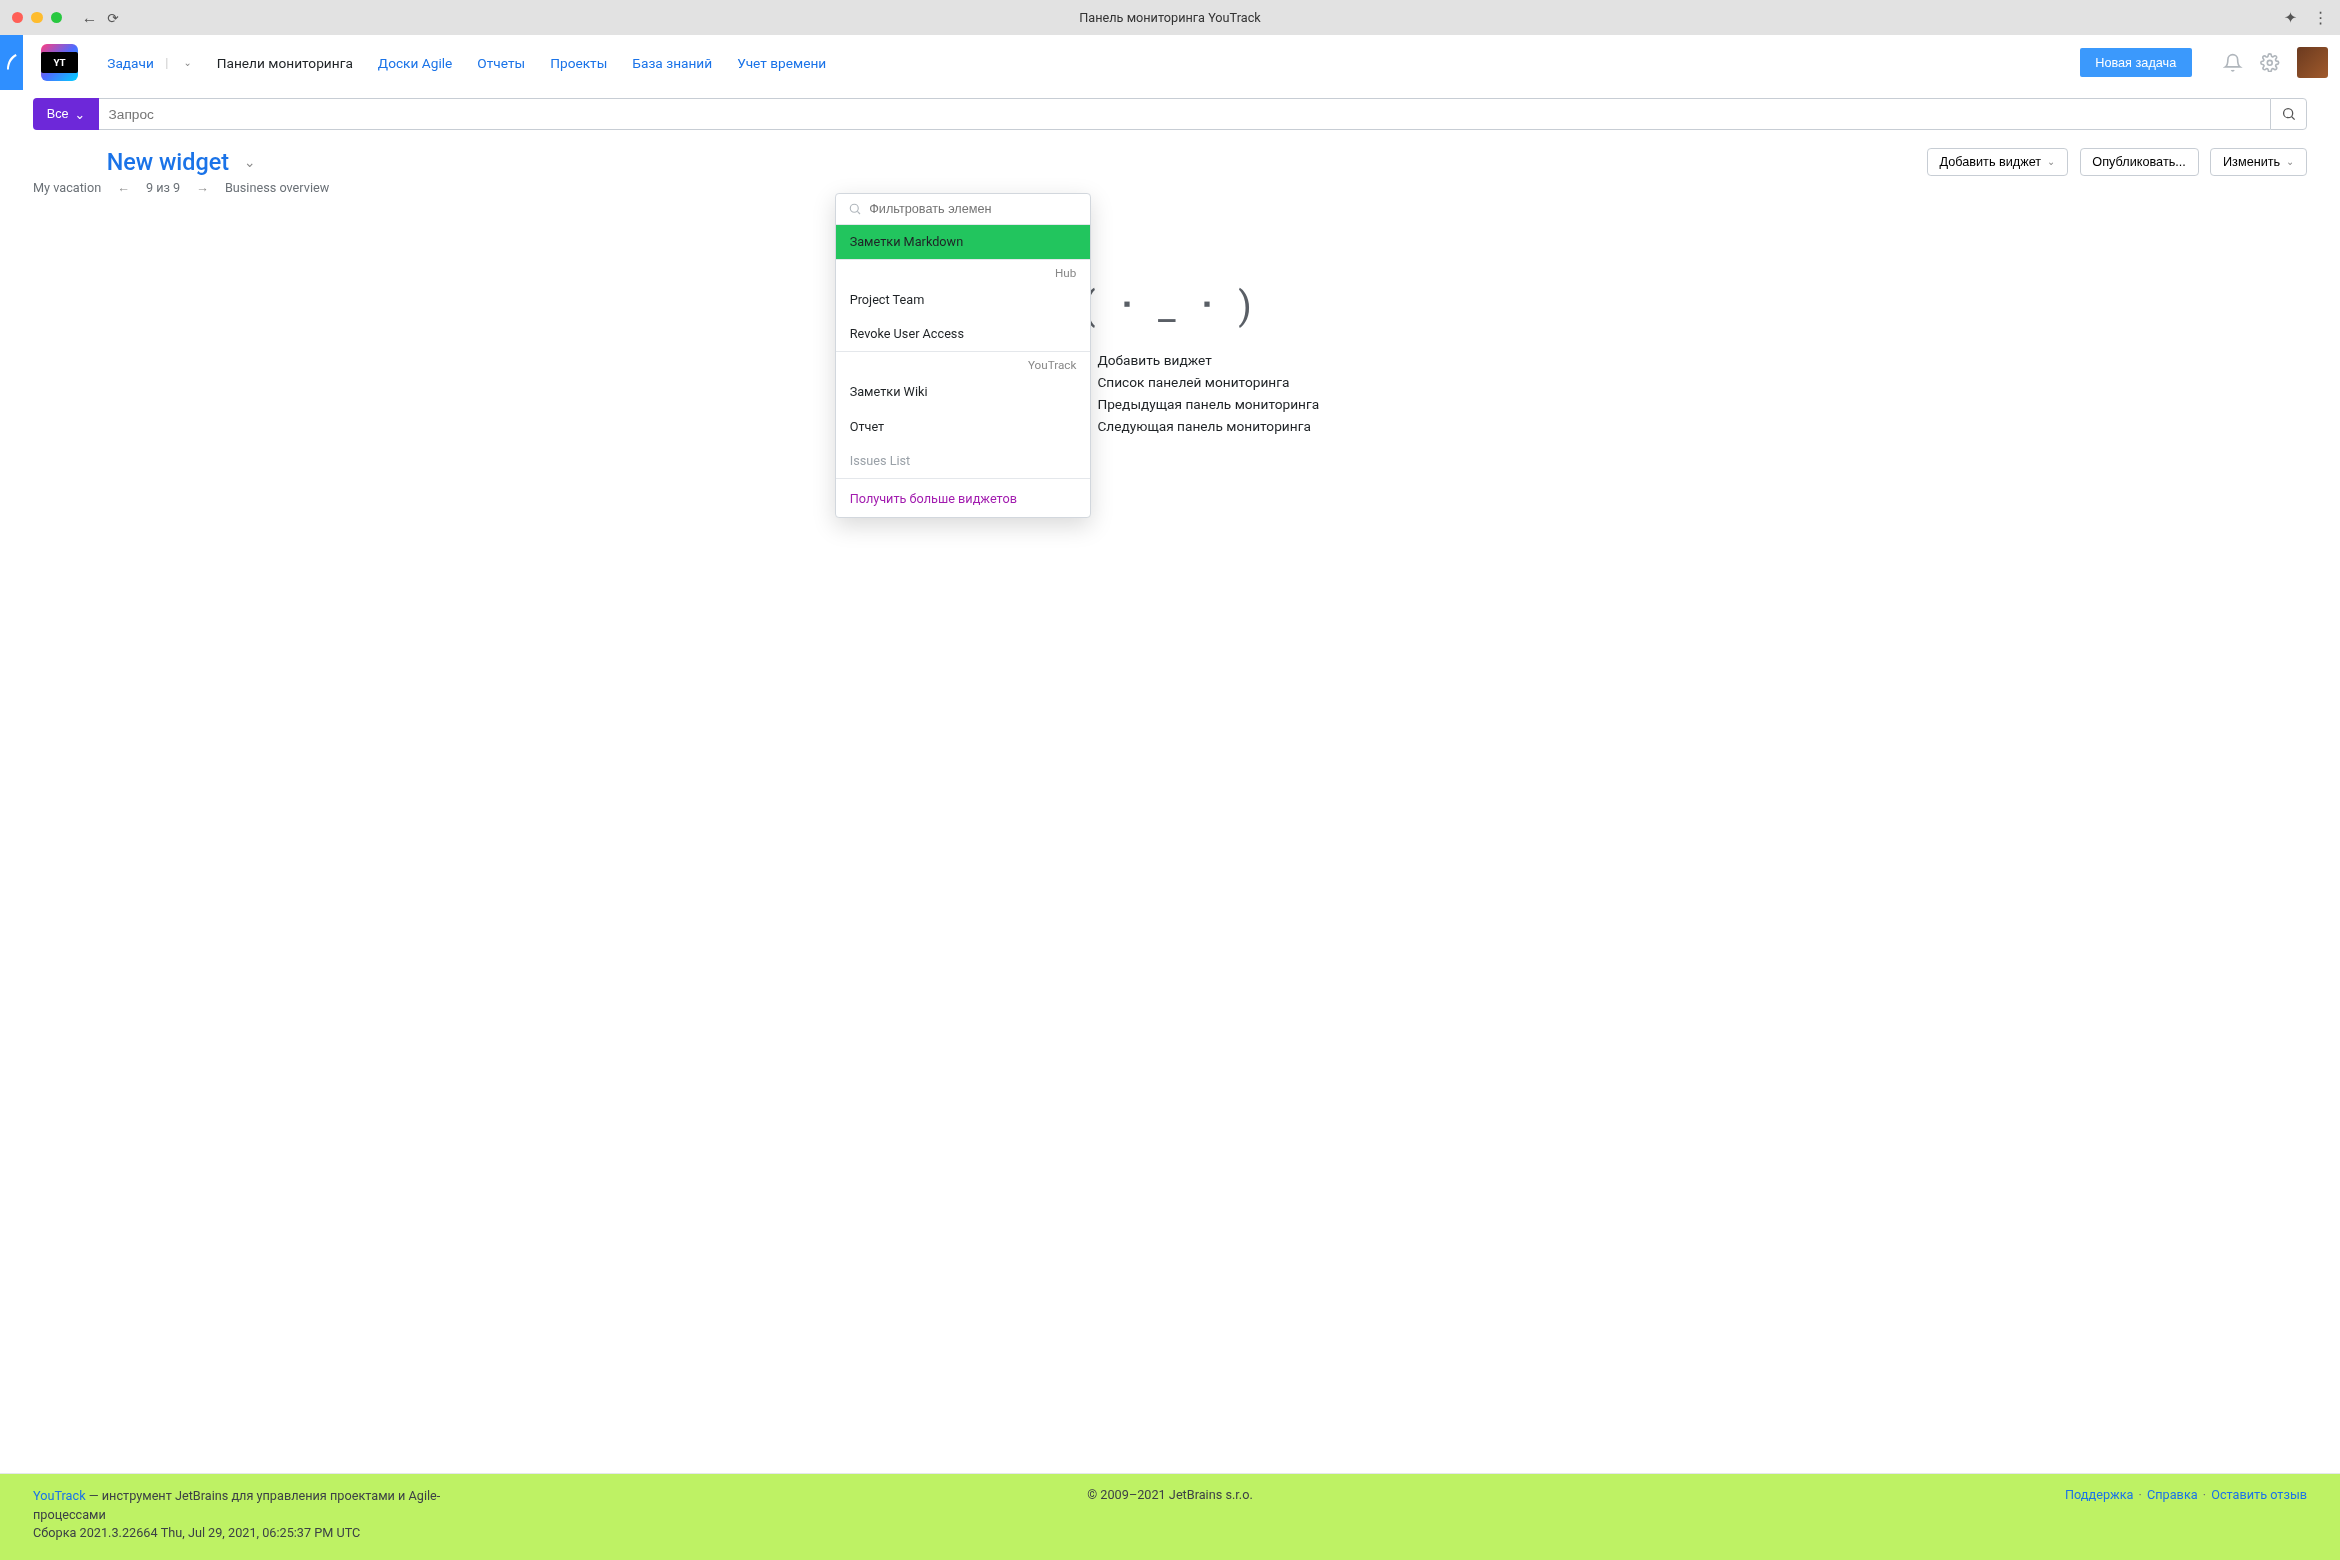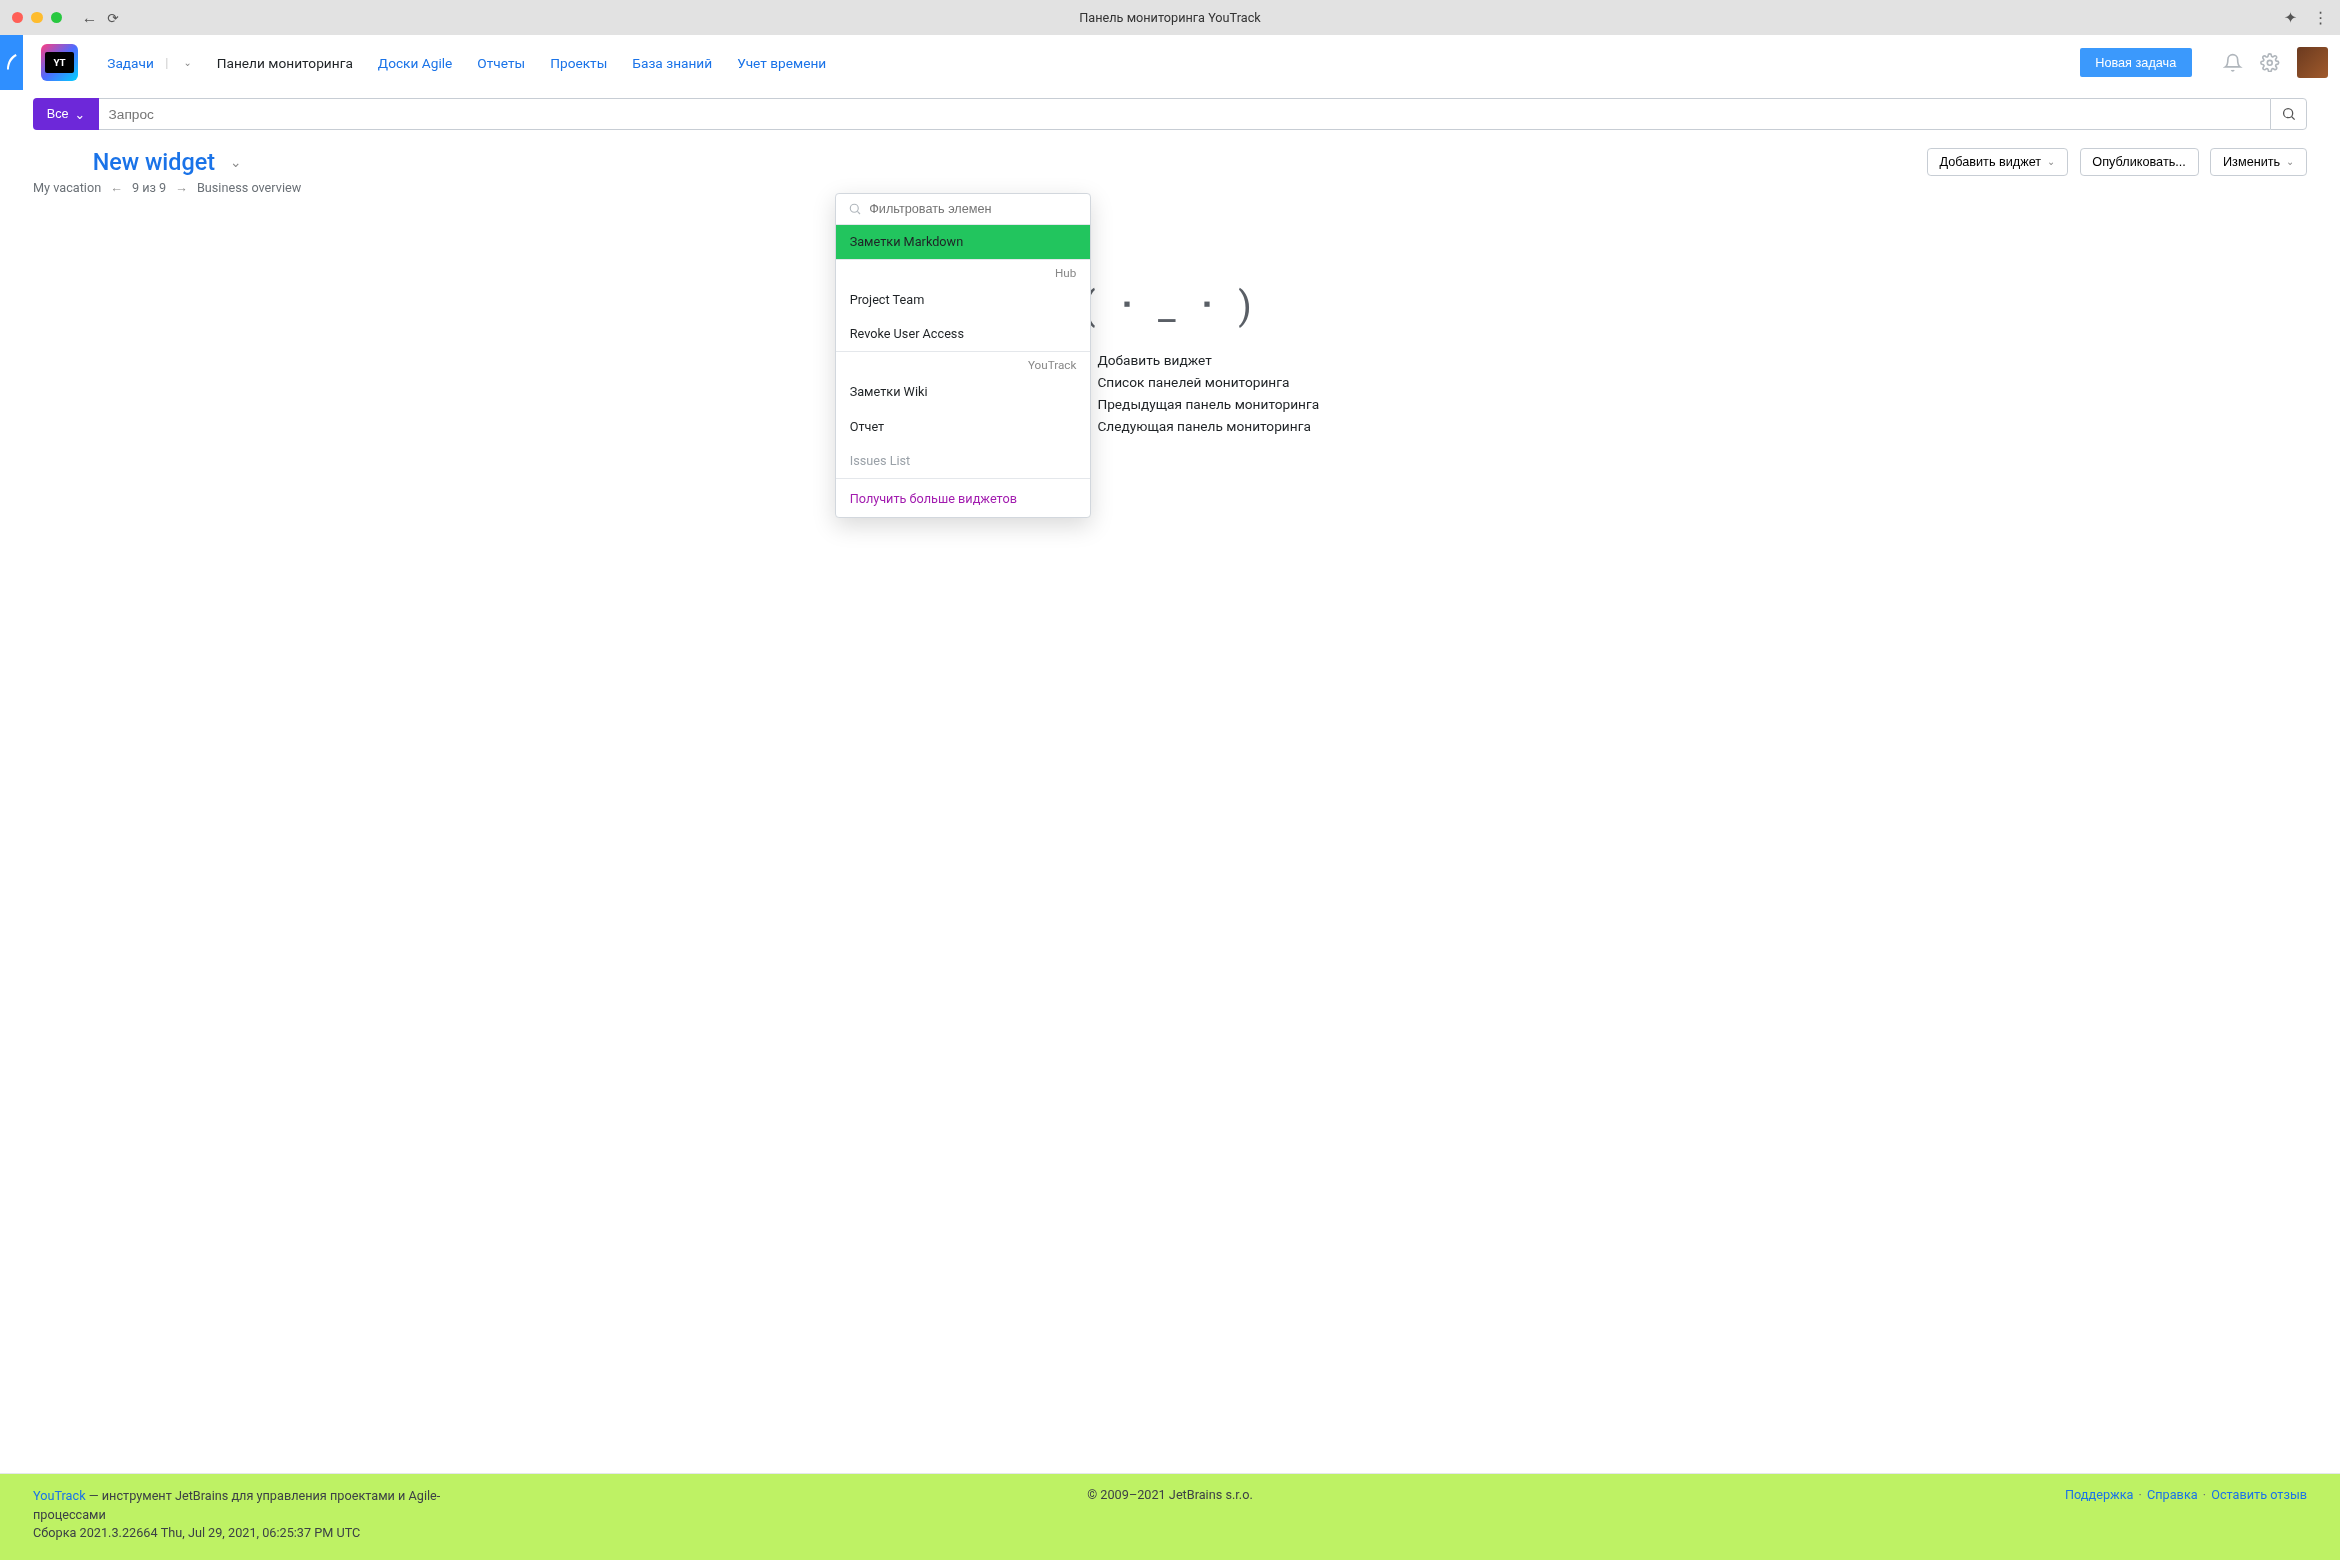--- a/index.html
+++ b/index.html
@@ -14,42 +14,42 @@
 .nav-arrows { display: flex; gap: 13.7px; margin-left: 19.5px; color: #555; }
 .nav-arrow { font-size: 15.6px; cursor: pointer; }
 .reload { margin-left: 9.8px; font-size: 13.7px; color: #555; cursor: pointer; }
 .titlebar-title { position: absolute; left: 50%; transform: translateX(-50%); font-size: 12.7px; color: #333; }
 .titlebar-right { margin-left: auto; display: flex; gap: 15.6px; align-items: center; color: #555; }
 .puzzle-icon, .vmenu-icon { font-size: 15.6px; cursor: pointer; }
 
 .topnav { height: 55px; display: flex; align-items: center; padding: 0 11.7px 0 0; gap: 9.8px; border-bottom: 0; }
 .feather-badge { width: 23.4px; height: 55px; background: #2f8fff; display: flex; align-items: center; justify-content: center; color: #fff; }
 .yt-logo { width: 37px; height: 37px; margin-left: 7.8px; border-radius: 5.9px; background: linear-gradient(135deg, #ff3d7f 0%, #4f6bff 50%, #00d1ff 100%); display: flex; align-items: center; justify-content: center; position: relative; }
-.yt-logo-inner { width: 29px; height: 21.5px; background: #000; border-radius: 2px; display: flex; align-items: center; justify-content: center; color: #fff; font-size: 9.8px; font-weight: 700; }
+.yt-logo-inner { width: 37px; height: 21.5px; background: #000; border-radius: 2px; display: flex; align-items: center; justify-content: center; color: #fff; font-size: 9.8px; font-weight: 700; }
 .navlinks { display: flex; align-items: center; gap: 25px; margin-left: 19.5px; }
 .navlink { color: #1a73e8; font-size: 13.7px; cursor: pointer; display: flex; align-items: center; gap: 3.9px; }
 .navlink.active { color: #1f2326; }
 .navlink .chev { font-size: 9.8px; color: #888; }
 .nav-sep { color: #ccc; margin: 0 -9.8px 0 -13.7px; }
 .nav-spacer { flex: 1; }
 .new-issue-btn { background: #3b99fc; color: #fff; border: none; border-radius: 2px; padding: 7.8px 15.6px; font-size: 12.7px; cursor: pointer; }
 .nav-icons { display: flex; align-items: center; gap: 17.6px; margin-left: 21.5px; }
 .bell-icon, .gear-icon { width: 19.5px; height: 19.5px; color: #b0b6bc; cursor: pointer; }
 .avatar { width: 31px; height: 31px; border-radius: 2.9px; background: linear-gradient(135deg, #6b3a1f, #a05a2c); }
 
 .searchbar { display: flex; margin: 7.8px 33px 0 33px; }
 .scope-btn { background: #6d28d9; color: #fff; border: none; border-radius: 3.9px 0 0 3.9px; padding: 7.8px 13.7px; font-size: 12.7px; display: flex; align-items: center; gap: 5.9px; cursor: pointer; }
 .search-input { flex: 1; border: 1px solid #c7cdd4; border-left: none; border-right: none; padding: 7.8px 9.8px; font-size: 13.7px; color: #888; outline: none; }
 .search-btn { width: 37px; border: 1px solid #c7cdd4; border-radius: 0 3.9px 3.9px 0; background: #fff; display: flex; align-items: center; justify-content: center; color: #555; cursor: pointer; }
 
 .page-header { display: flex; align-items: flex-start; margin: 17.6px 33px 0 33px; }
 .page-title-wrap { display: flex; flex-direction: column; gap: 3.9px; }
 .page-title { color: #1a73e8; font-size: 23.4px; font-weight: 500; display: flex; align-items: center; gap: 15px; cursor: pointer; justify-content: center; }
 .page-title .chev { font-size: 13.7px; color: #888; }
-.breadcrumb { display: flex; align-items: center; gap: 9px; color: #6b7177; font-size: 12.7px; }
+.breadcrumb { display: flex; align-items: center; gap: 16px; color: #6b7177; font-size: 12.7px; }
 .bc-arrow { color: #888; cursor: pointer; }
 .header-spacer { flex: 1; }
 .header-actions { display: flex; gap: 11.7px; }
 .hbtn { background: #fff; border: 1px solid #c7cdd4; border-radius: 3.9px; padding: 5.9px 11.7px; font-size: 12.7px; cursor: pointer; display: flex; align-items: center; gap: 5.9px; }
 .hbtn .chev { font-size: 9.8px; color: #888; }
 
 .empty-state { margin-top: 88px; display: flex; flex-direction: column; align-items: center; color: #1f2326; }
 .kaomoji { font-size: 39px; color: #5a5f66; letter-spacing: 5.9px; margin-bottom: 23.4px; }
 .hints { display: flex; flex-direction: column; gap: 5.9px; }
 .hint-row { display: flex; align-items: center; gap: 17.6px; font-size: 13.7px; }

